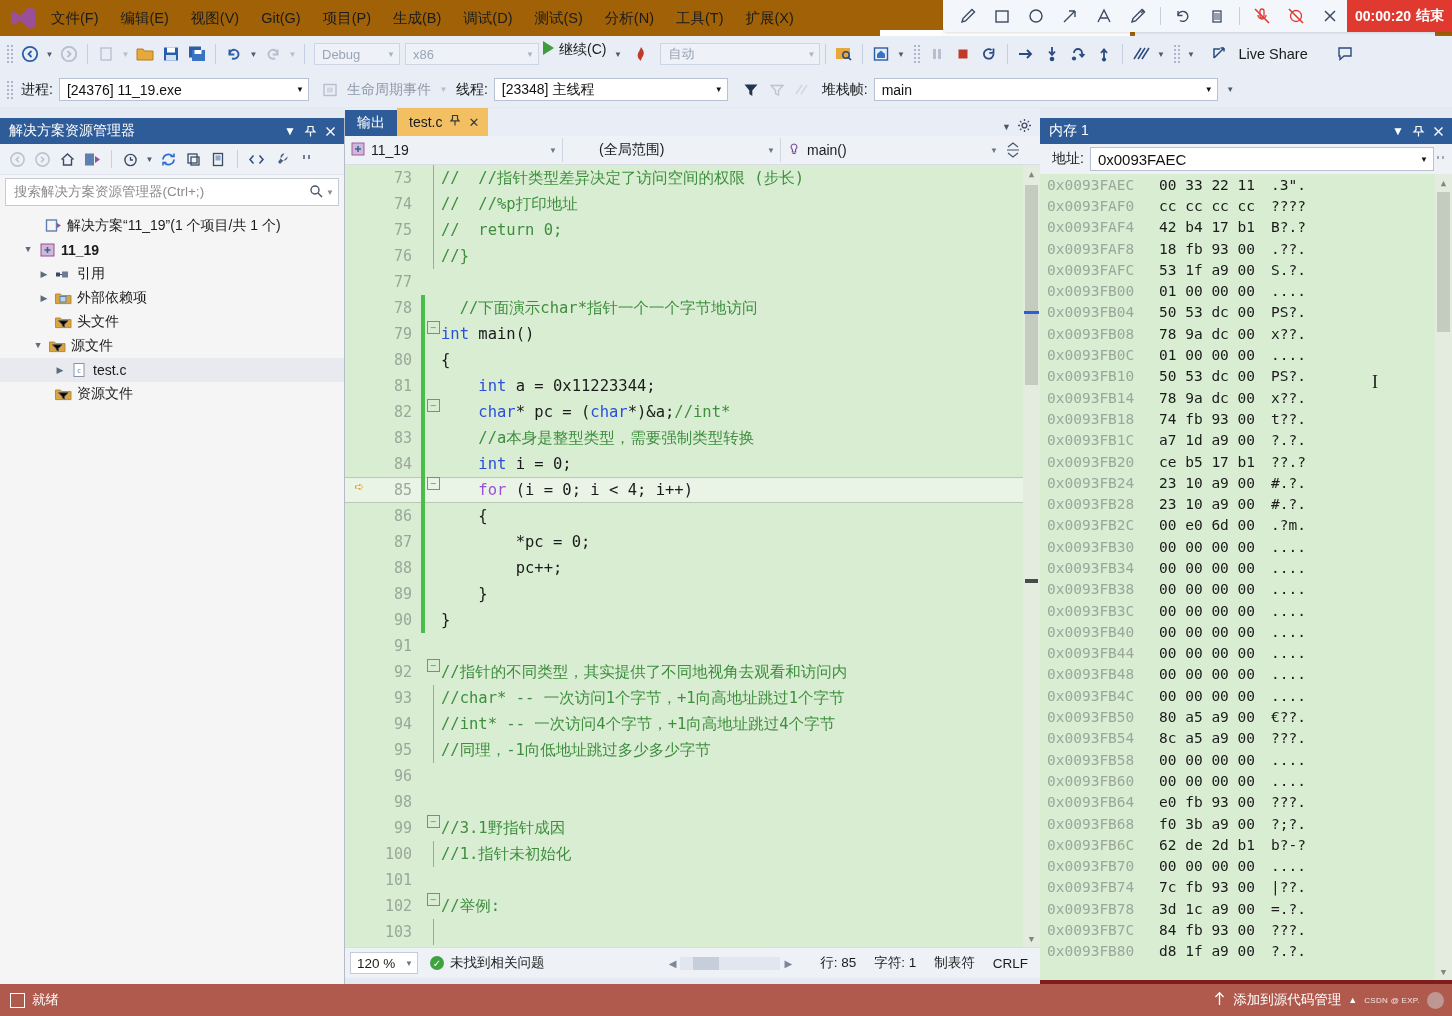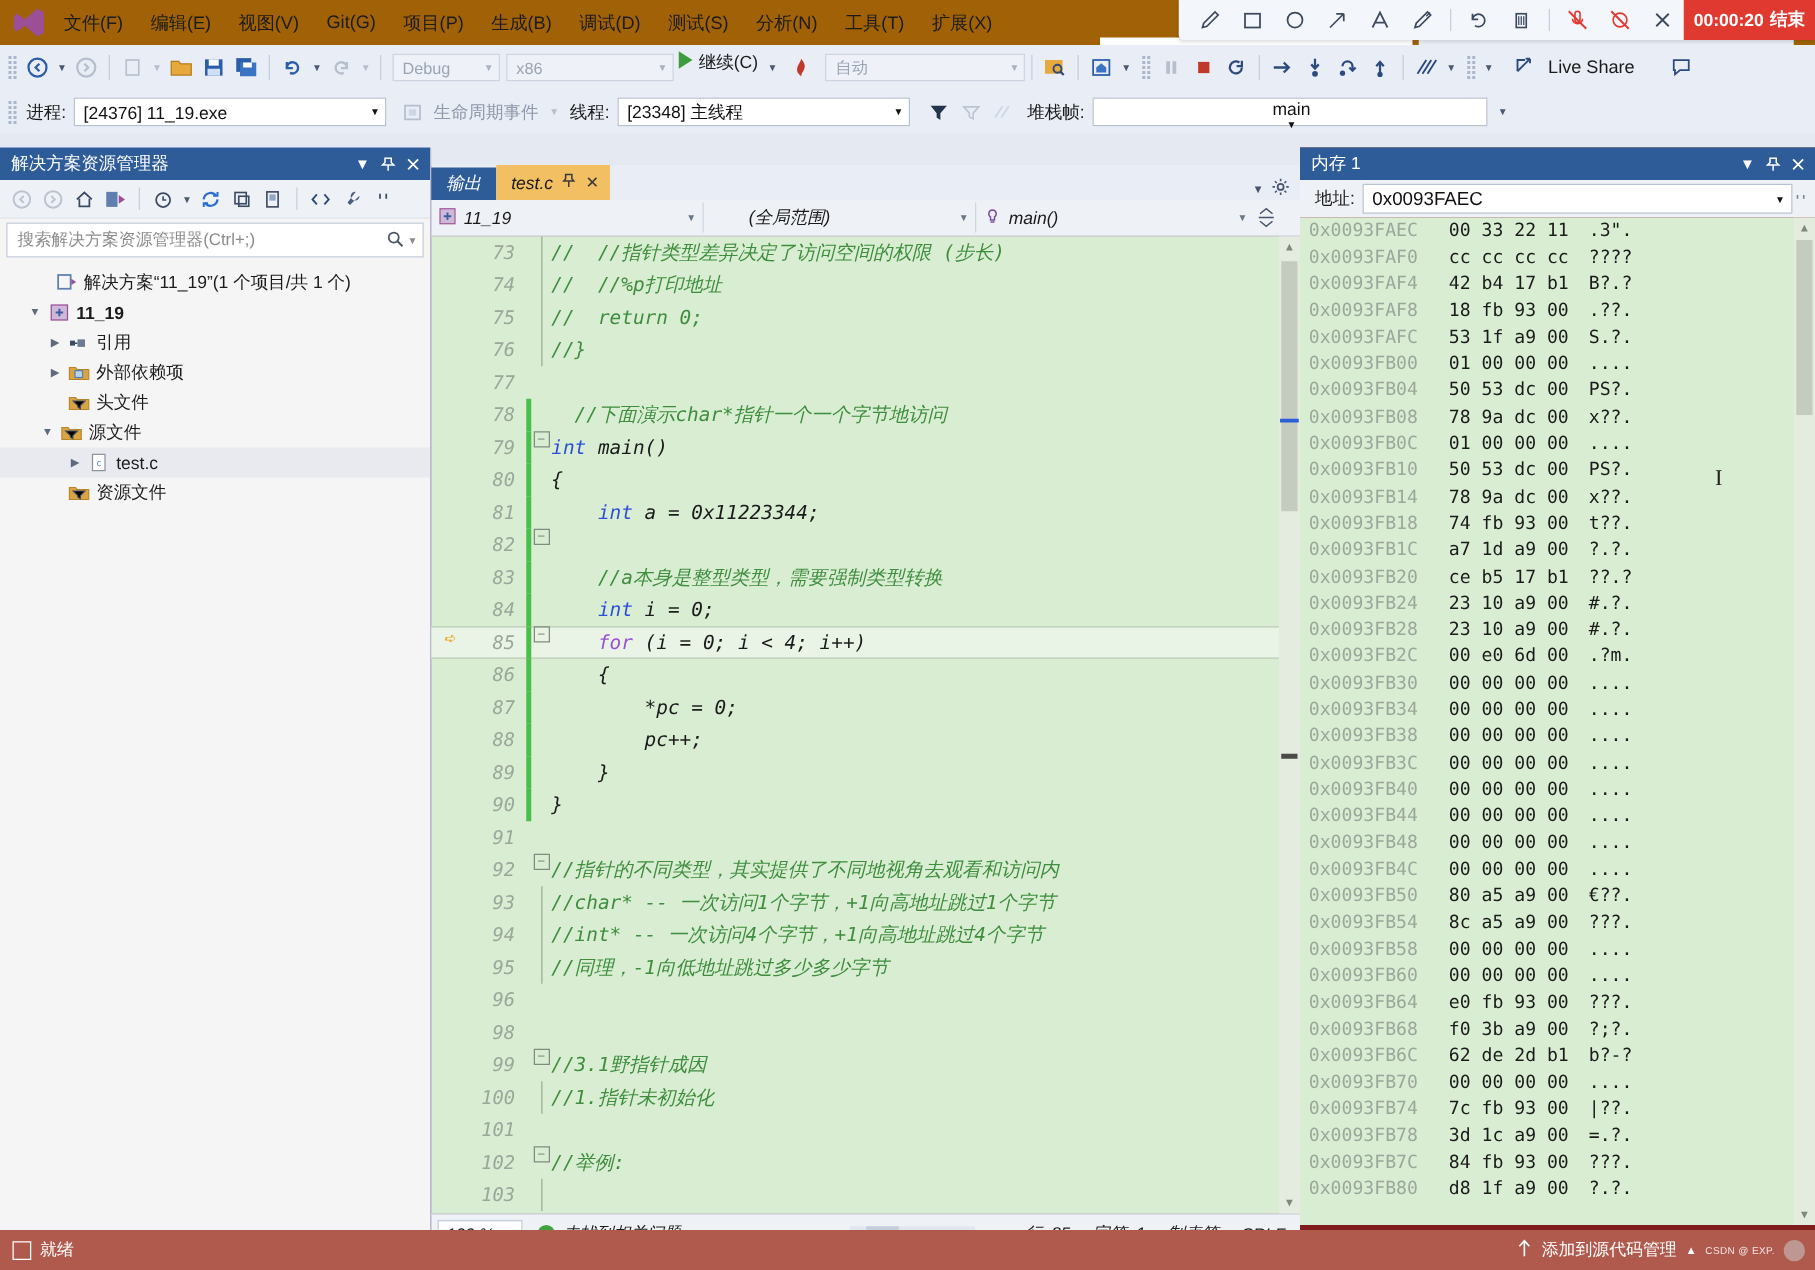--- a/index.html
+++ b/index.html
@@ -93,21 +93,21 @@
   }
   .tree{padding-top:5px;font-size:14px;color:#1b1b1b;}
   .trow{display:flex;align-items:center;height:24px;padding-left:8px;white-space:nowrap;}
   .trow.sel{background:#e8eaf0;}
   .tw{width:16px;display:flex;align-items:center;justify-content:center;color:#5f6b7c;font-size:9px;}
   .ticon{width:22px;display:flex;align-items:center;justify-content:center;}
   .tlabel{margin-left:3px;}
   .tlabel.b{font-weight:bold;}
 
   
-  .center{position:absolute;left:345px;top:132px;width:695px;height:866px;background:#a21caf;font-style:italic;}
+  .center{position:absolute;left:345px;top:108px;width:695px;height:866px;background:#15803d;}
   .tabstrip{height:28px;display:flex;align-items:flex-end;background:#e8edf6;}
   .tab-out{
     background:#2e5c99;color:#fff;height:26px;display:flex;align-items:center;
     padding:0 12px;font-size:14px;
   }
   .tab-act{
     background:#f2c063;color:#1b1b1b;height:28px;display:flex;align-items:center;gap:7px;
     padding:0 9px 0 12px;font-size:14px;
   }
   .tab-x{font-size:13px;color:#3a3a3a;}
@@ -474,21 +474,21 @@
       <svg width="18" height="18" viewBox="0 0 18 18">
           <path d="M3 4.5 H15 L10.5 9.5 V14 L7.5 12.5 V9.5 Z" fill="none" stroke="#bcc4d1" stroke-width="1.3"></path>
         </svg>
     </div>
     <div class="tb-btn dis">
       <svg width="20" height="18" viewBox="0 0 20 18">
           <path d="M3 13 L9 4 M8 13 L14 4" stroke="#cdd6e4" stroke-width="1.4"></path>
         </svg>
     </div>
     <div class="lbl" style="margin-left:6px;">堆栈帧:</div>
-    <div class="inputcombo" style="width:316px;flex-direction:column;">
+    <div class="inputcombo" style="width:344px;">
       <span>main</span>
       <span class="car">▼</span>
     </div>
     <div class="tb-caret" style="margin-left:6px;">▼</div>
   </div>
 
   <div class="solexp">
     <div class="panel-title">
       <span>解决方案资源管理器</span>
       <span class="sp"></span>
@@ -813,20 +813,21 @@
             <span class="fold"></span>
             <span class="ctext">    <span class="kw">int</span> a = 0x11223344;</span>
           </div>
           <div class="cline">
             <span class="bpcol"></span>
             <span class="lnum">82</span>
             <span class="chgbar" style="background: rgb(75, 189, 75);"></span>
             <span class="fold">
               <span style="border:1px solid #7f8c7f;width:11px;height:11px;display:inline-flex;align-items:center;justify-content:center;line-height:1;font-size:10px;">−</span>
             </span>
+            <span class="ctext">    <span class="kw">char</span>* pc = (<span class="kw">char</span>*)&amp;a;<span class="cm">//int*</span></span>
           </div>
           <div class="cline">
             <span class="bpcol"></span>
             <span class="lnum">83</span>
             <span class="chgbar" style="background: rgb(75, 189, 75);"></span>
             <span class="fold"></span>
             <span class="ctext">    <span class="cm">//a本身是整型类型，需要强制类型转换</span></span>
           </div>
           <div class="cline">
             <span class="bpcol"></span>

